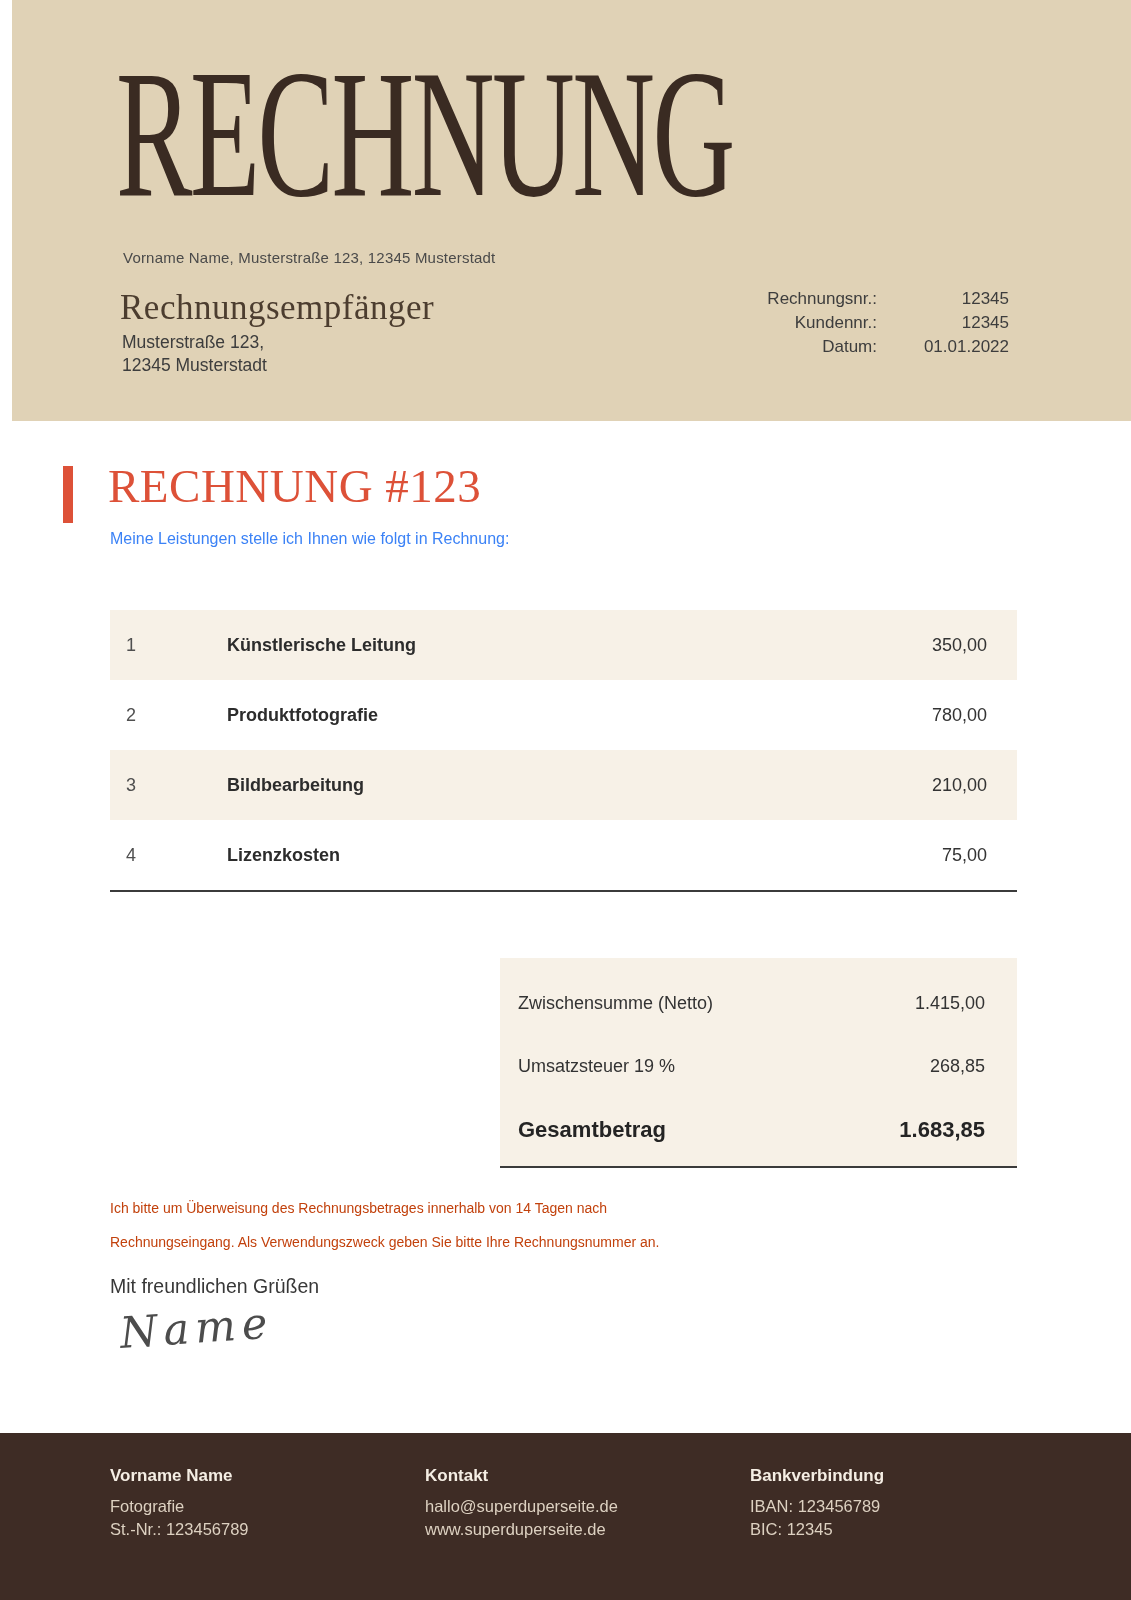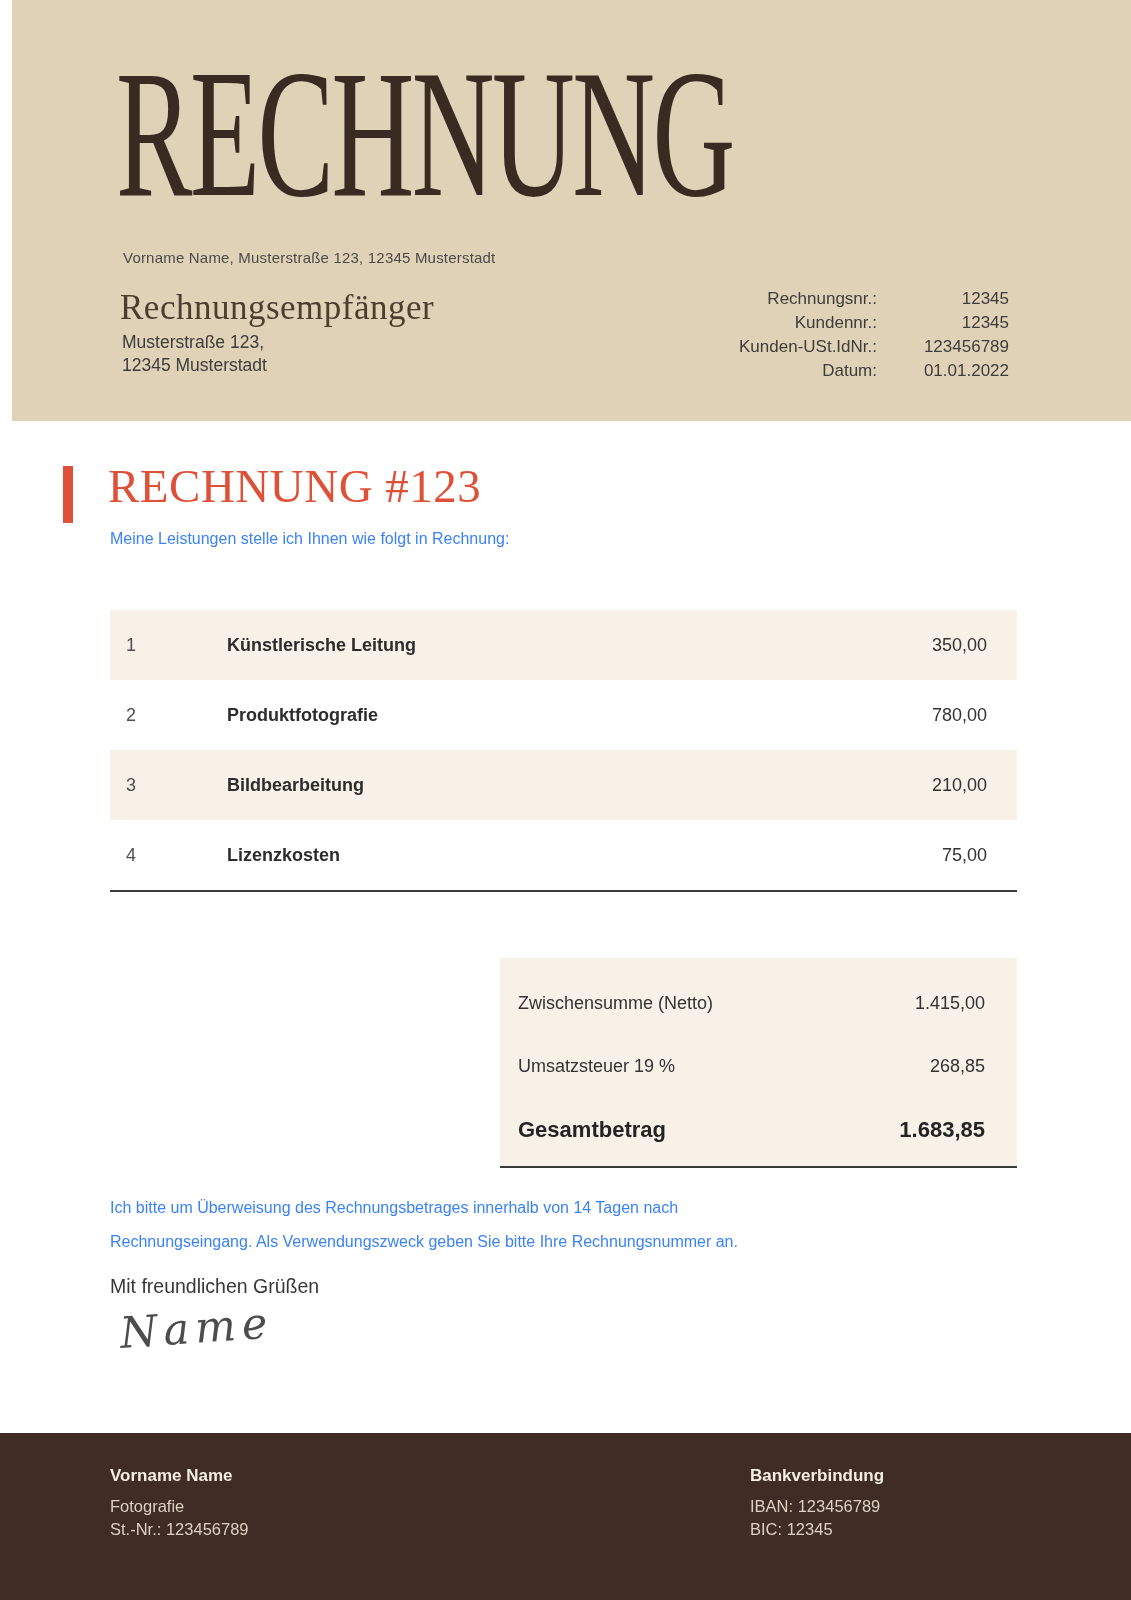--- a/index.html
+++ b/index.html
@@ -97,21 +97,21 @@
   .srow{
     display:flex;align-items:center;height:63px;
     padding:0 32px 0 18px;font-size:18px;color:#333;
   }
   .srow .s-label{flex:1;}
   .srow .s-value{text-align:right;}
   .srow.total{font-weight:bold;font-size:22px;color:#242424;}
   
   .payment-note{
     position:absolute;left:110px;top:1191px;width:900px;
-    font-size:16px;line-height:34px;color:#3b82f6;
+    font-size:14px;line-height:34px;color:#c2410c;
   }
   .closing{position:absolute;left:110px;top:1275px;font-size:19.5px;color:#383838;}
   .signature{
     position:absolute;left:120px;top:1308px;
     font-family:"DejaVu Serif", serif;
     font-style:italic;font-weight:400;
     font-size:43px;color:#4c4c4c;
     letter-spacing:6px;
     transform:rotate(-4deg);
     transform-origin:left center;
@@ -143,24 +143,20 @@
     <div class="meta">
       <div class="meta-row">
         <span class="meta-label">Rechnungsnr.:</span>
         <span class="meta-value">12345</span>
       </div>
       <div class="meta-row">
         <span class="meta-label">Kundennr.:</span>
         <span class="meta-value">12345</span>
       </div>
       <div class="meta-row">
-        <span class="meta-label">Kunden-USt.IdNr.:</span>
-        <span class="meta-value">123456789</span>
-      </div>
-      <div class="meta-row">
         <span class="meta-label">Datum:</span>
         <span class="meta-value">01.01.2022</span>
       </div>
     </div>
   </div>
 
   <div class="accent-bar"></div>
   <div class="invoice-heading">RECHNUNG #123</div>
   <div class="intro">Meine Leistungen stelle ich Ihnen wie folgt in Rechnung:</div>
 
@@ -210,20 +206,25 @@
   </div>
   <div class="closing">Mit freundlichen Grüßen</div>
   <div class="signature">Name</div>
 
   <div class="footer">
     <div class="fcol fcol-1">
       <div class="fcol-title">Vorname Name</div>
       <div class="fcol-line">Fotografie</div>
       <div class="fcol-line">St.-Nr.: 123456789</div>
     </div>
+    <div class="fcol fcol-2">
+      <div class="fcol-title">Kontakt</div>
+      <div class="fcol-line">hallo@superduperseite.de</div>
+      <div class="fcol-line">www.superduperseite.de</div>
+    </div>
     <div class="fcol fcol-3">
       <div class="fcol-title">Bankverbindung</div>
       <div class="fcol-line">IBAN: 123456789</div>
       <div class="fcol-line">BIC: 12345</div>
     </div>
   </div>
 
 </div>
 
 </body></html>

